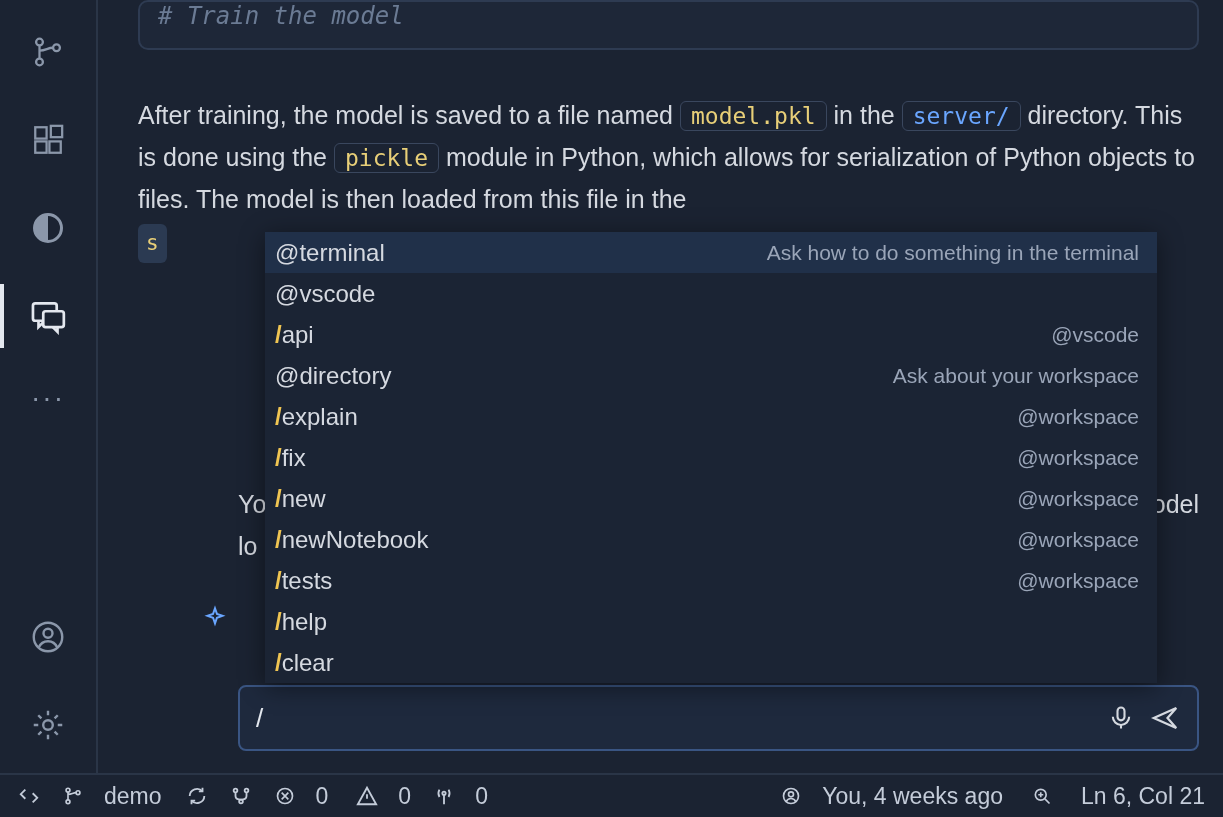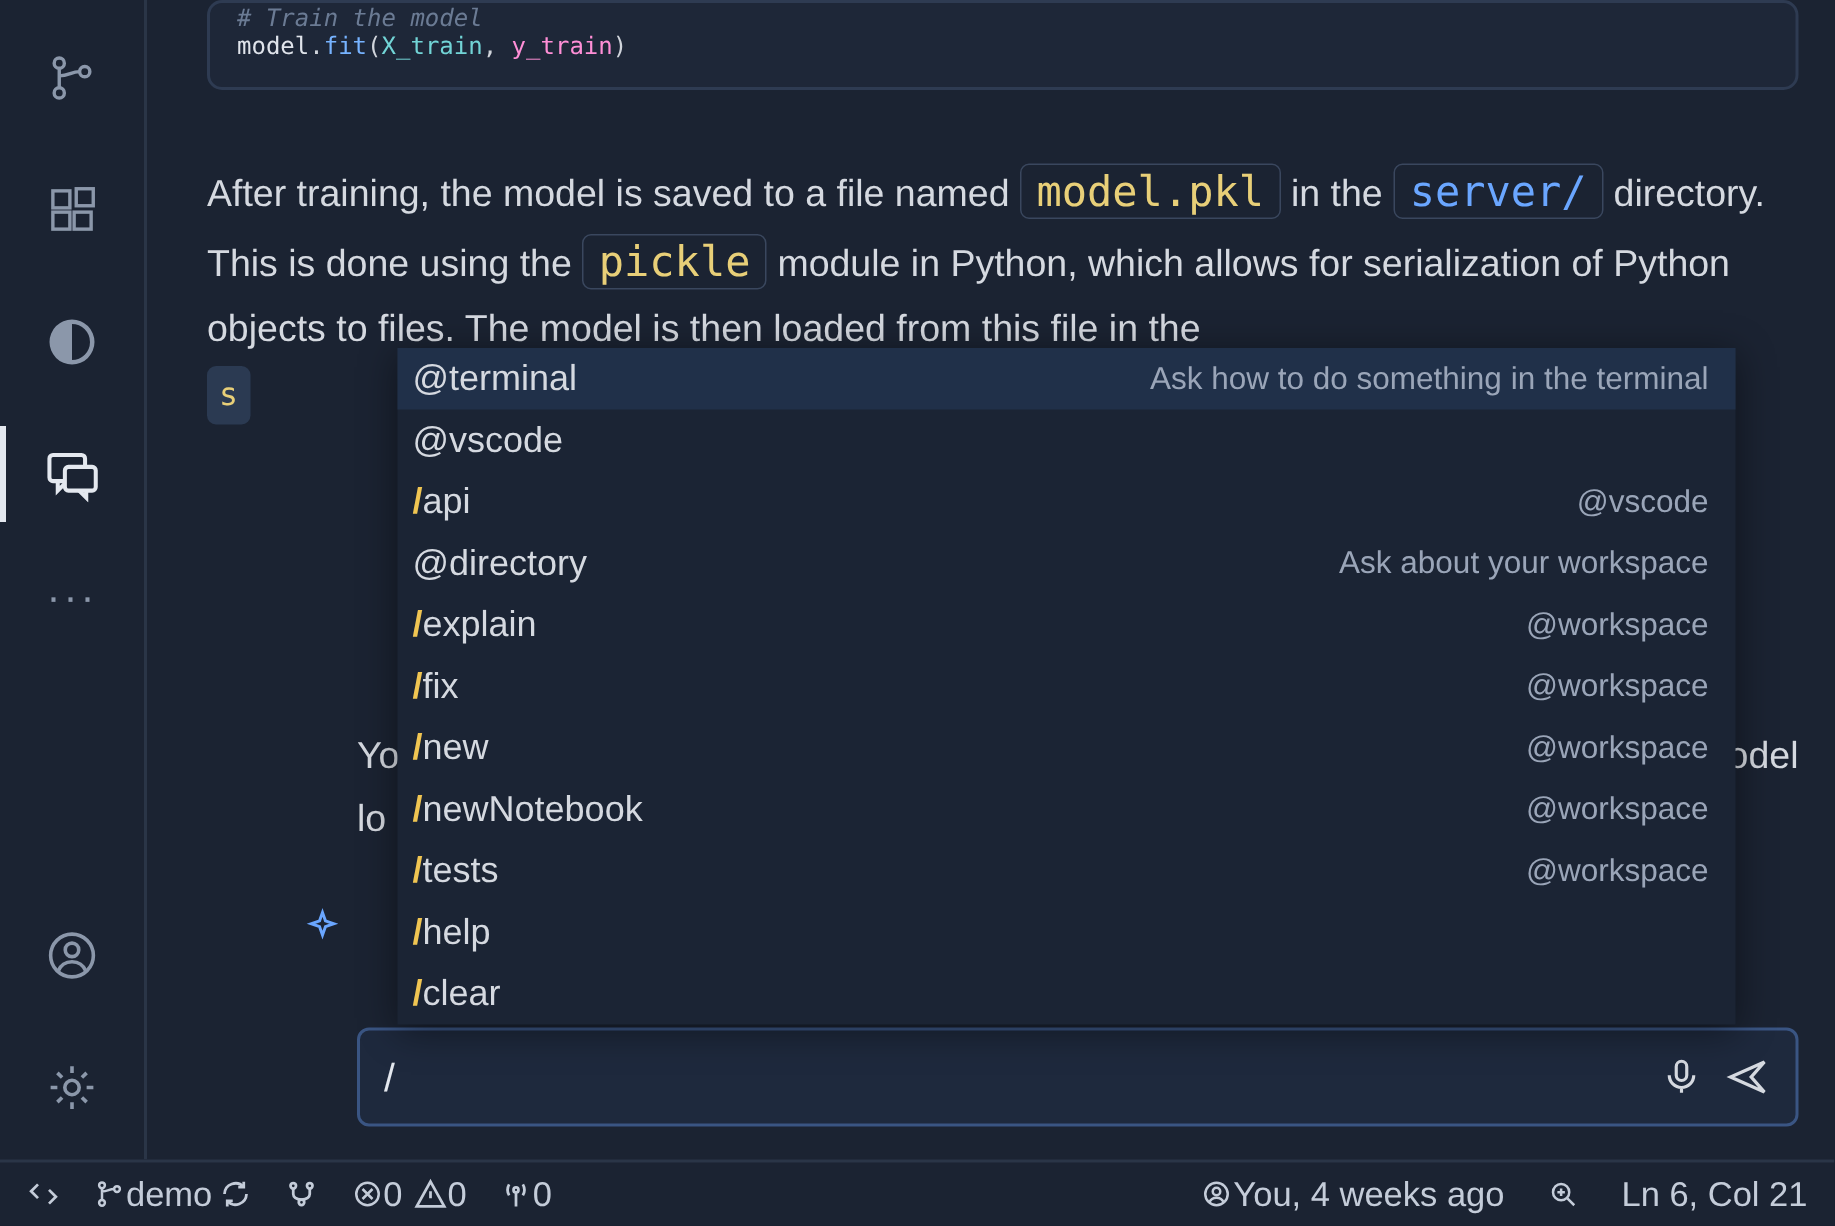--- a/index.html
+++ b/index.html
@@ -59,41 +59,41 @@
     flex: 1;
     position: relative;
     padding: 0 24px 12px 40px;
     overflow: hidden;
   }
   .code-block {
     border: 2px solid #2e3b52;
     border-radius: 10px;
     padding: 0px 18px 18px 18px;
     font-family: "SF Mono", Menlo, Consolas, monospace;
-    font-size: 16px;
+    font-size: 24px;
     background: #1e2738;
   }
   .c-comment { color: #6b7b94; font-style: italic; }
   .c-id { color: #e0e4eb; }
   .c-punct { color: #d0d4db; }
   .c-func { color: #77b3ff; }
   .c-arg1 { color: #72d4d6; }
   .c-arg2 { color: #ff8fd7; }
   .chat-text {
     margin-top: 44px;
     font-size: 25px;
     line-height: 1.68;
     color: #d5d9e0;
   }
   .inline-code {
     font-family: "SF Mono", Menlo, Consolas, monospace;
     border: 1.5px solid #3a475e;
     border-radius: 6px;
     padding: 1px 10px;
-    font-size: 28px;
+    font-size: 23px;
   }
   .ic-yellow { color: #e8cf78; }
   .ic-blue { color: #6aa6ff; margin-top: 40px; }
   .chat-text-behind {
     margin-top: 12px;
     font-size: 25px;
     line-height: 1.66;
     color: #d5d9e0;
   }
   .ref-capsule {
@@ -172,21 +172,21 @@
     background: #1b2332;
     border-top: 2px solid #2a3547;
     display: flex;
     align-items: center;
     font-size: 23px;
     color: #c4ccd9;
     padding: 0 18px;
   }
   .status-left { display: flex; align-items: center; gap: 22px; }
   .status-right { margin-left: auto; display: flex; align-items: center; gap: 28px; }
-  .sb-item { display: flex; align-items: center; gap: 0; }
+  .sb-item { display: flex; align-items: center; gap: 20px; }
   .sb-icon { width: 22px; height: 22px; display:flex; align-items:center; justify-content:center; color: #c4ccd9; }
   svg { display: block; }
 </style>
 </head>
 <body>
 
 <div class="workspace">
   <div class="activity-bar">
     <div class="ab-icon">
       <svg width="34" height="34" viewBox="0 0 24 24" fill="none" stroke="currentColor" stroke-width="1.6">
@@ -233,23 +233,20 @@
       <svg width="36" height="36" viewBox="0 0 24 24" fill="none" stroke="currentColor" stroke-width="1.6">
           <circle cx="12" cy="12" r="3.2"></circle>
           <path d="M12 2.5v3M12 18.5v3M21.5 12h-3M5.5 12h-3M18.5 5.5l-2.1 2.1M7.6 16.4l-2.1 2.1M18.5 18.5l-2.1-2.1M7.6 7.6 5.5 5.5"></path>
         </svg>
     </div>
   </div>
 
   <div class="main">
     <div class="code-block">
       <div><span class="c-comment"># Train the model</span></div>
-      <div>
-        <span class="c-id">model</span><span class="c-punct">.</span><span class="c-func">fit</span><span class="c-punct">(</span><span class="c-arg1">X_train</span><span class="c-punct">, </span><span class="c-arg2">y_train</span><span class="c-punct">)</span>
-      </div>
     </div>
 
     <div class="chat-text">
       <span>After training, the model is saved to a file named </span><span class="inline-code ic-yellow">model.pkl</span><span> in the </span><span class="inline-code ic-blue">server/</span><span> directory. This is done using the </span><span class="inline-code ic-yellow">pickle</span><span> module in Python, which allows for serialization of Python objects to files. The model is then loaded from this file in the </span>
       <div><span class="ref-capsule">s</span></div>
     </div>
 
     <div class="chat-text-behind" style="position:absolute; top:472px; left:140px; right:24px; z-index:1;">
       <div style="display:flex; justify-content:space-between;">
         <span>Yo</span>

